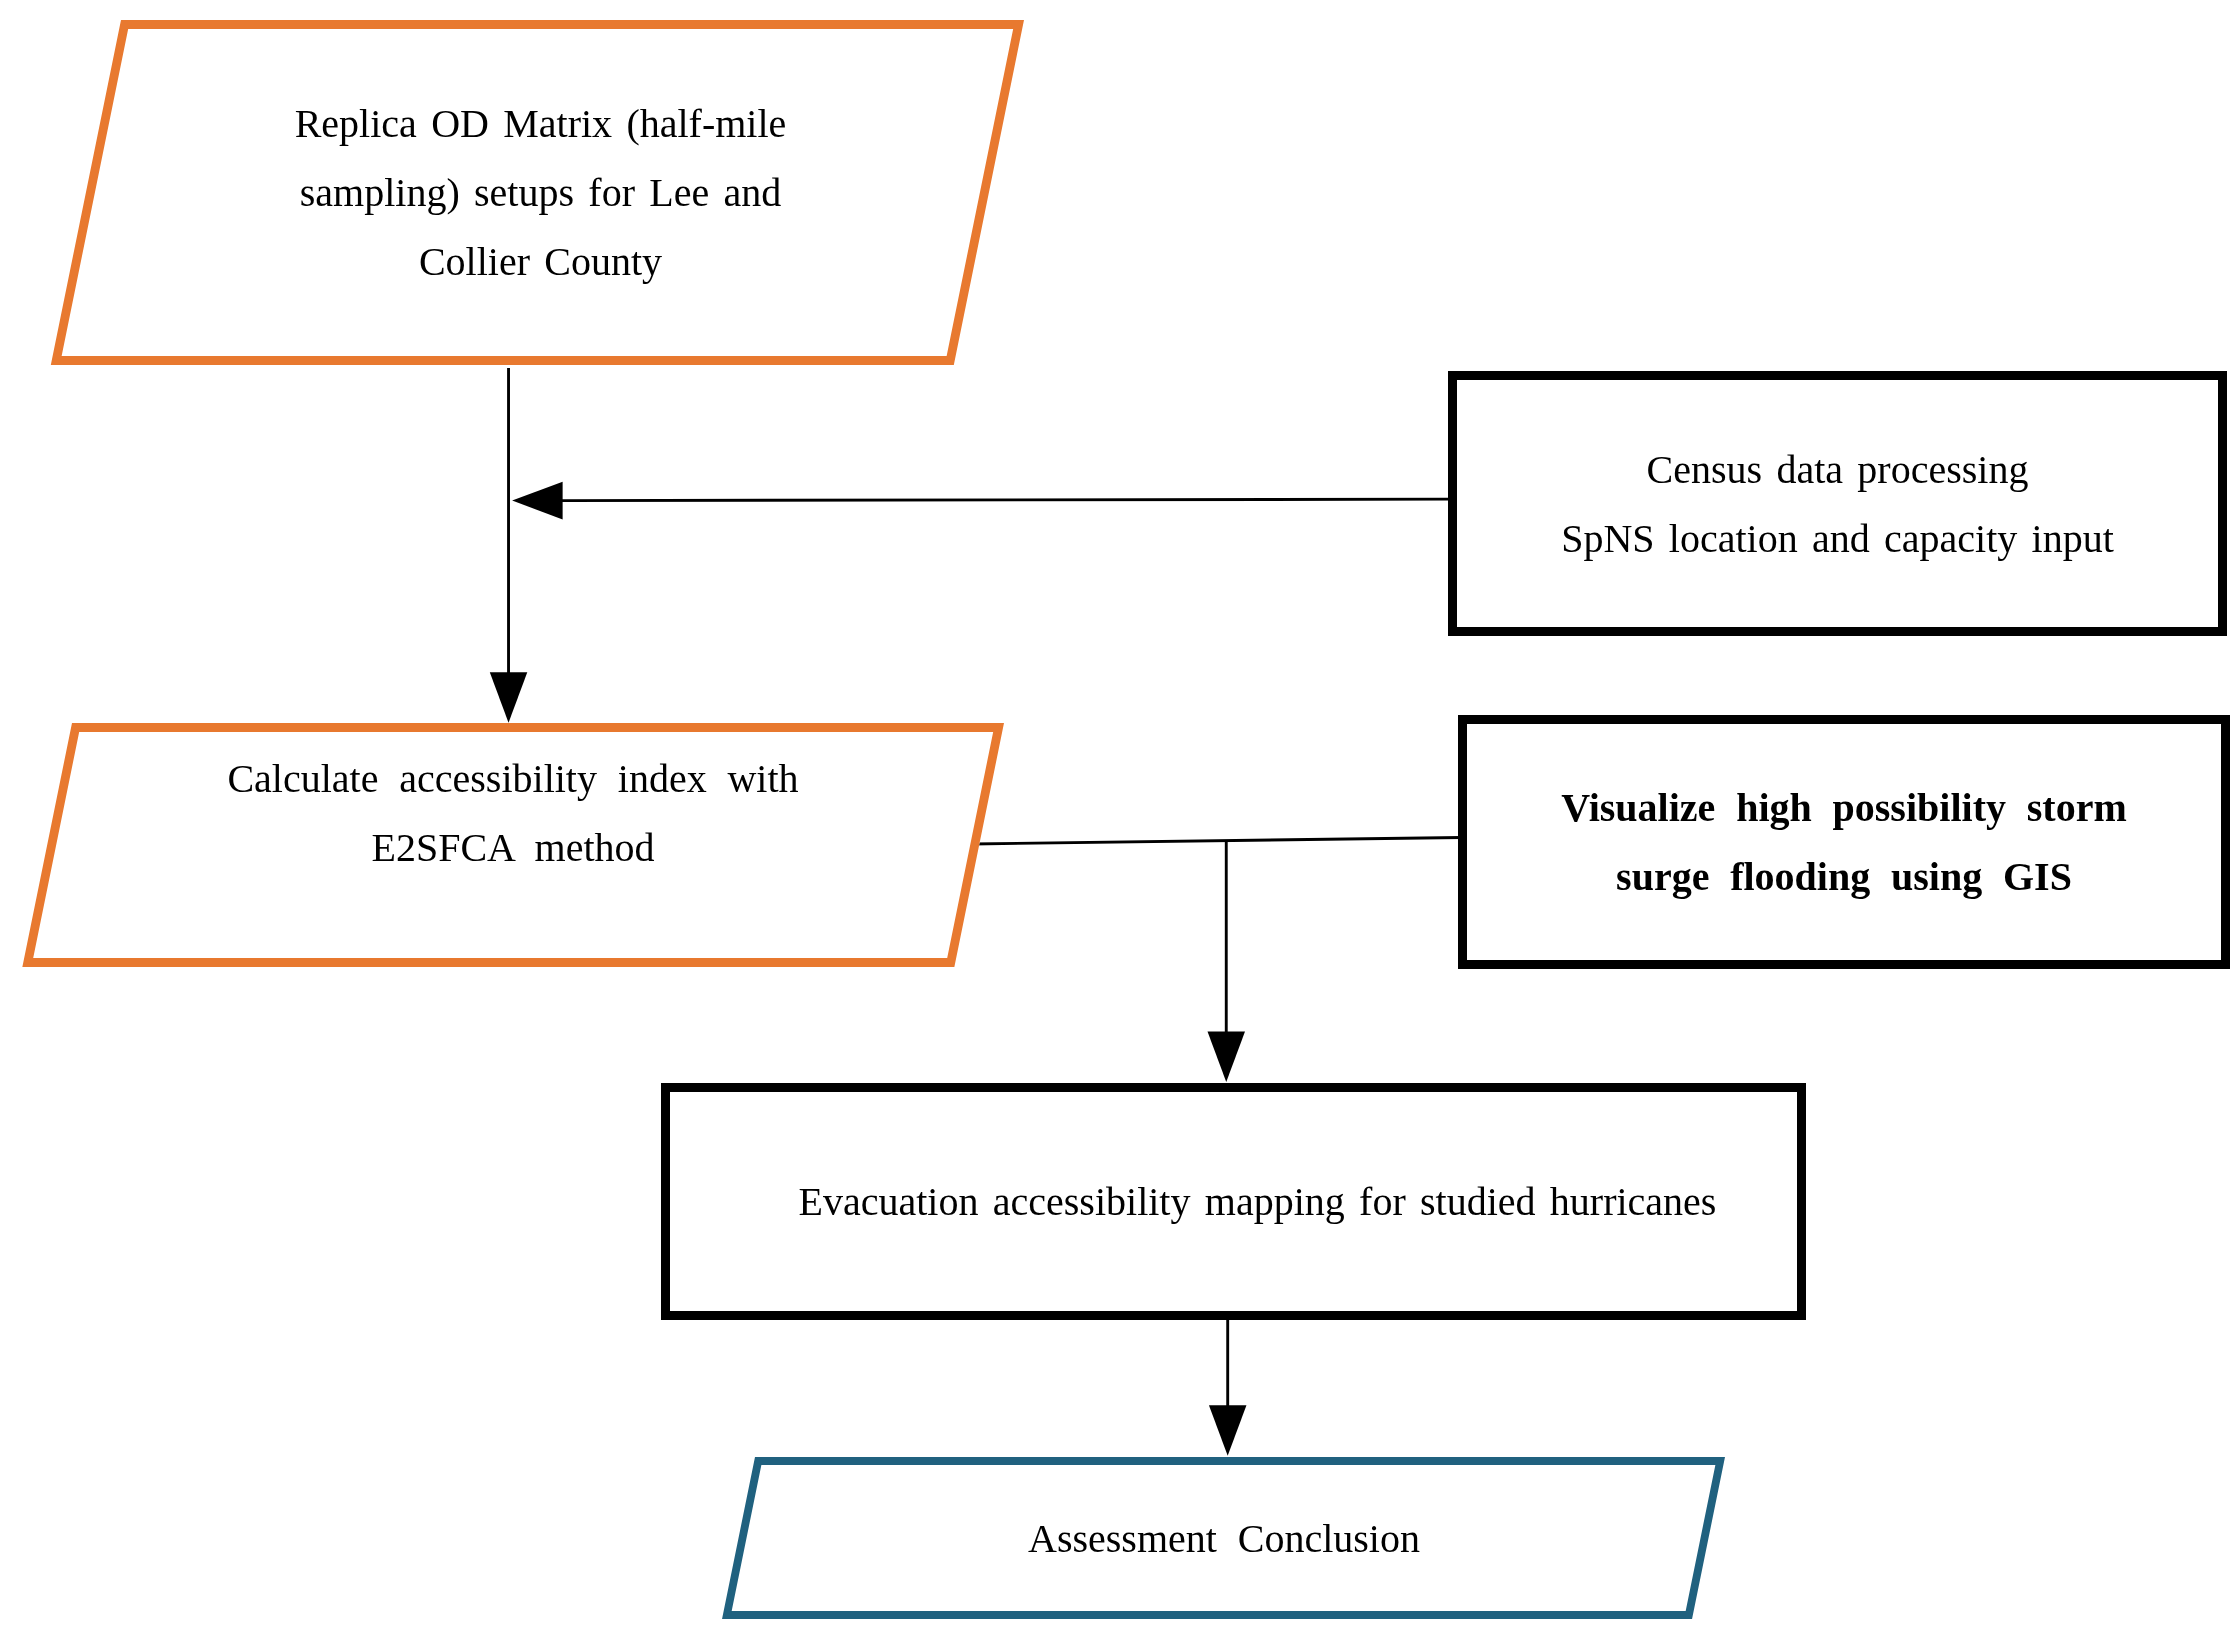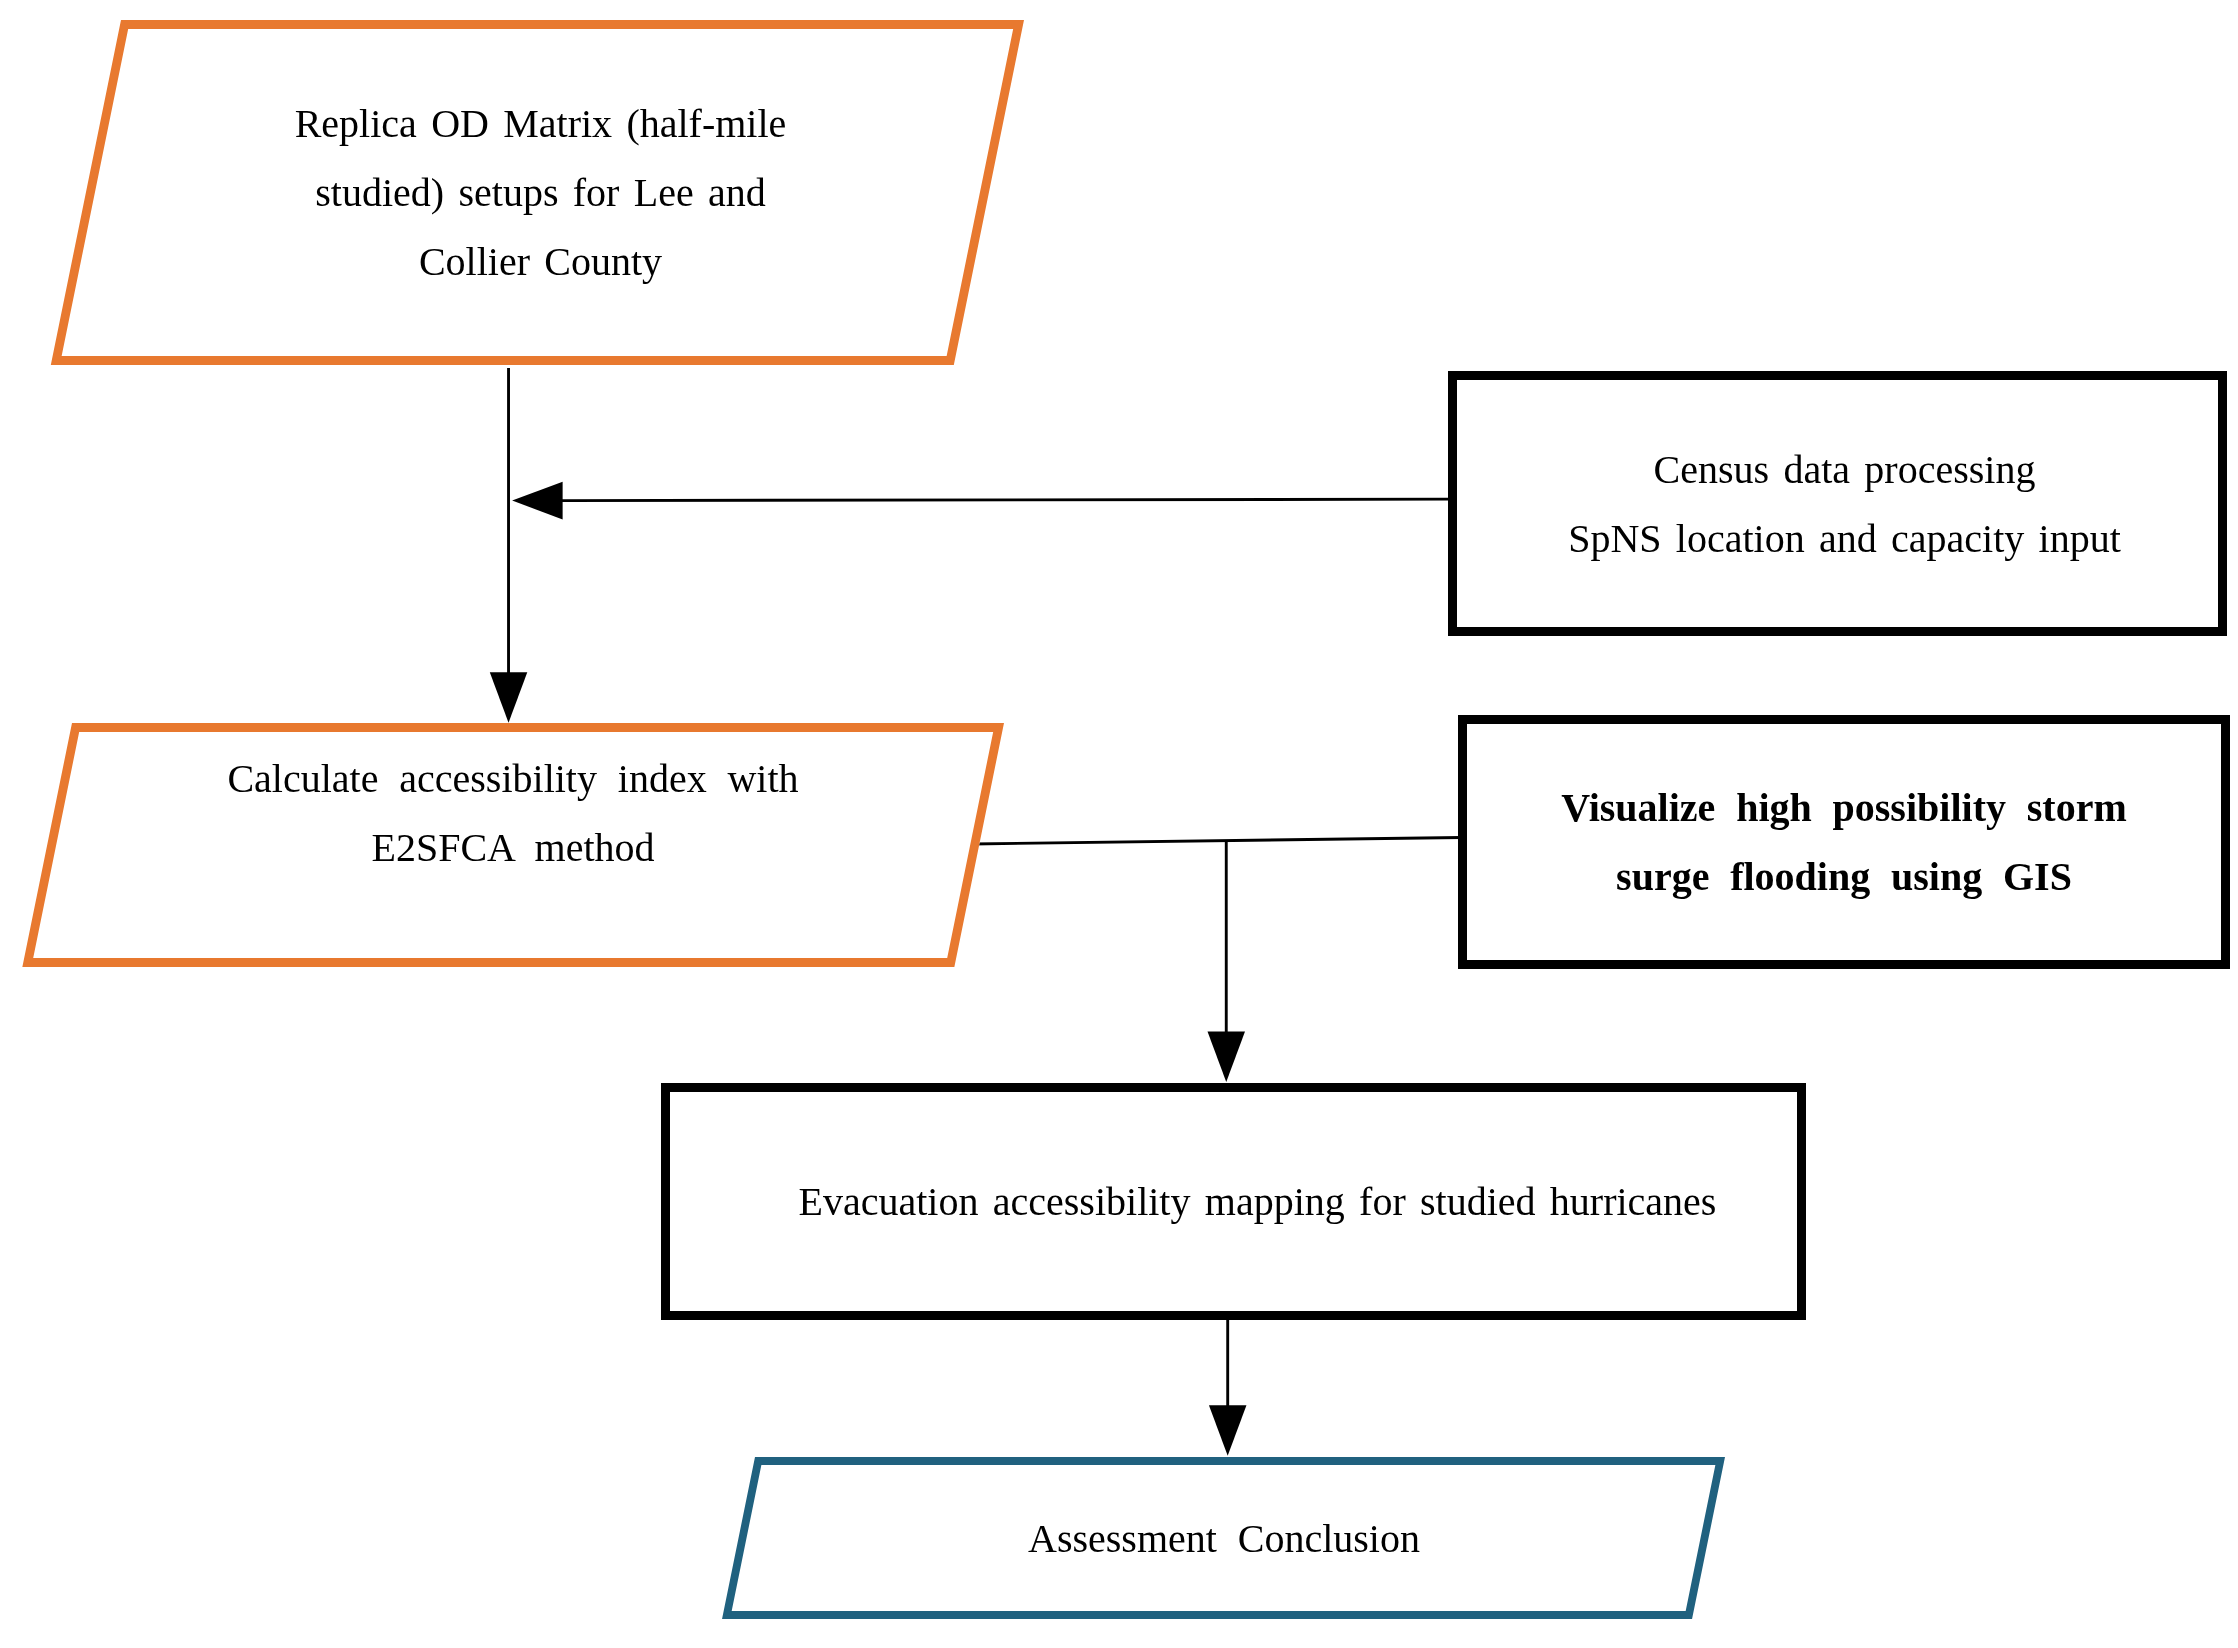--- a/index.html
+++ b/index.html
@@ -69,26 +69,26 @@
     <line x1="1700" y1="1166" x2="1700" y2="1434" stroke="#000000" stroke-width="4"></line>
     <polygon points="1700,1500 1674,1430 1726,1430" fill="#000000"></polygon>
 
     <line x1="1702" y1="1829" x2="1702" y2="1952" stroke="#000000" stroke-width="4"></line>
     <polygon points="1702,2018 1676,1948 1728,1948" fill="#000000"></polygon>
   </svg>
 
   <div class="shape par orange" style="left:121px; top:20px; width:903px; height:345px;"></div>
   <div class="label" style="left:89px; top:20px; width:903px; height:345px;">
     <div>Replica OD Matrix (half-mile</div>
-    <div>studied) setups for Lee and</div>
+    <div>sampling) setups for Lee and</div>
     <div>Collier County</div>
   </div>
 
   <div class="shape box" style="left:1448px; top:371px; width:779px; height:265px;"></div>
-  <div class="label" style="left:1448px; top:371px; width:779px; height:265px;padding-left:7px;">
+  <div class="label" style="left:1448px; top:371px; width:779px; height:265px;">
     <div>Census data processing</div>
     <div>SpNS location and capacity input</div>
   </div>
 
   <div class="shape par orange" style="left:72px; top:723px; width:932px; height:244px;"></div>
   <div class="label ws-wide" style="left:47px; top:723px; width:932px; height:180px;">
     <div>Calculate accessibility index with</div>
     <div>E2SFCA method</div>
   </div>
 

